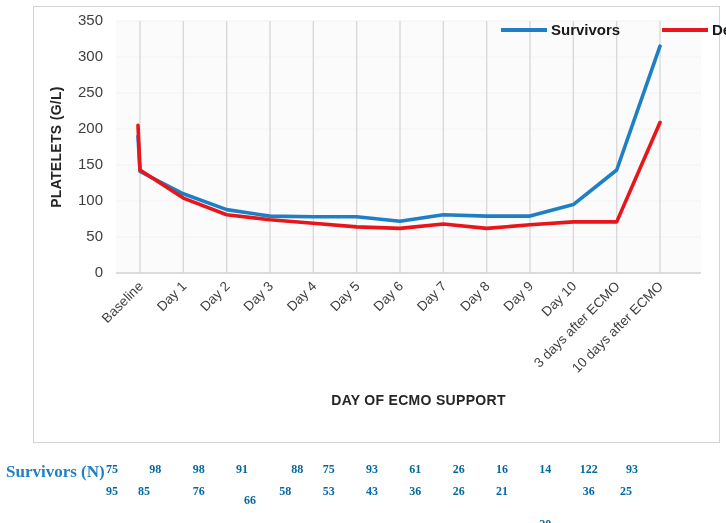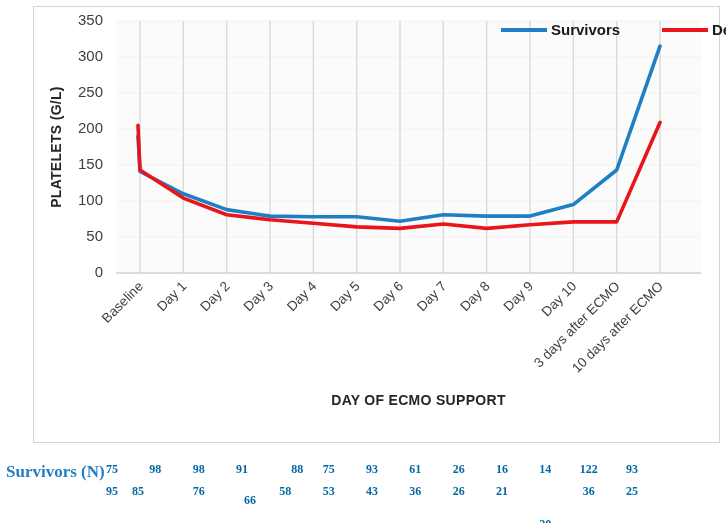--- a/index.html
+++ b/index.html
@@ -170,26 +170,26 @@
       <span class="cell" style="left: 354px; width: 36px;">93</span>
       <span class="cell" style="left: 397.333px; width: 36px;">61</span>
       <span class="cell" style="left: 440.667px; width: 36px;">26</span>
       <span class="cell" style="left: 484px; width: 36px;">16</span>
       <span class="cell" style="left: 527.333px; width: 36px;">14</span>
       <span class="cell" style="left: 570.667px; width: 36px;">122</span>
       <span class="cell" style="left: 614px; width: 36px;">93</span>
     </div>
     <div class="table-row">
       <span class="cell" style="left: 94px; width: 36px;">95</span>
-      <span class="cell" style="left: 120px; width: 36px;">85</span>
+      <span class="cell" style="left: 126px; width: 36px;">85</span>
       <span class="cell" style="left: 180.667px; width: 36px;">76</span>
       <span class="cell" style="left: 232px; width: 36px; margin-top: 9px;">66</span>
       <span class="cell" style="left: 267.333px; width: 36px;">58</span>
       <span class="cell" style="left: 310.667px; width: 36px;">53</span>
       <span class="cell" style="left: 354px; width: 36px;">43</span>
       <span class="cell" style="left: 397.333px; width: 36px;">36</span>
       <span class="cell" style="left: 440.667px; width: 36px;">26</span>
       <span class="cell" style="left: 484px; width: 36px;">21</span>
       <span class="cell" style="left: 527.333px; width: 36px; margin-top: 33px;">20</span>
       <span class="cell" style="left: 570.667px; width: 36px;">36</span>
-      <span class="cell" style="left: 614px; width: 36px;">25</span>
+      <span class="cell" style="left: 596px; width: 36px; text-align: right;">25</span>
     </div>
   </div>
 
 </body></html>

